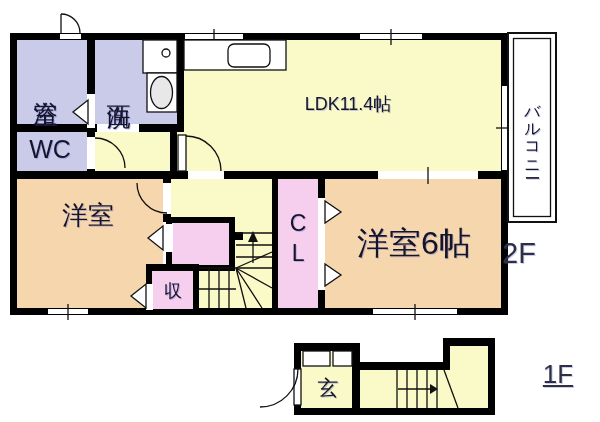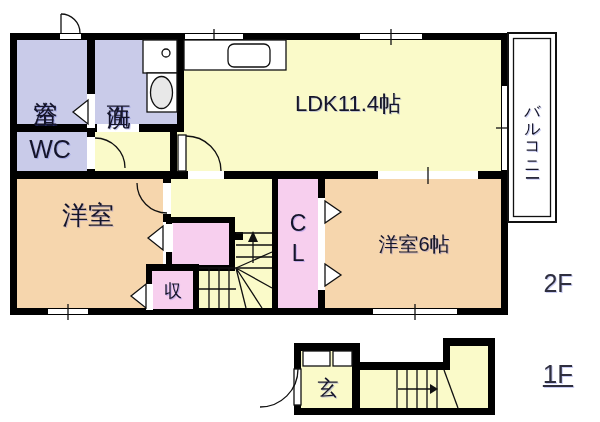--- a/index.html
+++ b/index.html
@@ -155,22 +155,22 @@
         <path class="ln" d="M398,389 H431"></path>
         <polygon class="blk" points="438,389 430,384 430,394"></polygon>
         <path class="ln" d="M444,370 L458,408"></path>
       </g>
     </g>
   </svg>
 
   <div class="lbl v" style="left:28px;top:46px;width:36px;height:72px;font-size:24px;">浴室</div>
   <div class="lbl v" style="left:101px;top:50px;width:36px;height:72px;font-size:24px;">洗面</div>
   <div class="lbl" style="left:22px;top:134px;width:56px;height:30px;font-size:25px;text-align:right;">WC</div>
-  <div class="lbl" style="left:258px;top:90px;width:180px;height:28px;font-size:22px;">LDK11.4帖</div>
+  <div class="lbl" style="left:258px;top:90px;width:180px;height:28px;font-size:18px;">LDK11.4帖</div>
   <div class="lbl" style="left:38px;top:202px;width:100px;height:28px;font-size:26px;">洋室</div>
   <div class="lbl" style="left:158px;top:279px;width:30px;height:24px;font-size:18px;">収</div>
   <div class="lbl v" style="left:283px;top:198px;width:30px;height:84px;font-size:23px;letter-spacing:4px;">CL</div>
-  <div class="lbl" style="left:348px;top:230px;width:132px;height:28px;font-size:20px;">洋室6帖</div>
+  <div class="lbl" style="left:348px;top:230px;width:132px;height:28px;font-size:32px;">洋室6帖</div>
   <div class="lbl v" style="left:520px;top:48px;width:24px;height:168px;font-size:16px;letter-spacing:1px;">バルコニー</div>
-  <div class="lbl" style="left:534px;top:238px;width:48px;height:30px;font-size:25px;color:var(--floor_label_text,#2f2f3f);margin-top:30px;">2F</div>
+  <div class="lbl" style="left:495px;top:238px;width:48px;height:30px;font-size:29px;color:var(--floor_label_text,#2f2f3f);">2F</div>
   <div class="lbl" style="left:314px;top:375px;width:28px;height:26px;font-size:21px;">玄</div>
   <div class="lbl" style="left:534px;top:360px;width:48px;height:30px;font-size:26px;color:var(--floor_label_text,#2f2f3f);text-decoration:underline;">1F</div>
 </div>
 
 </body></html>

